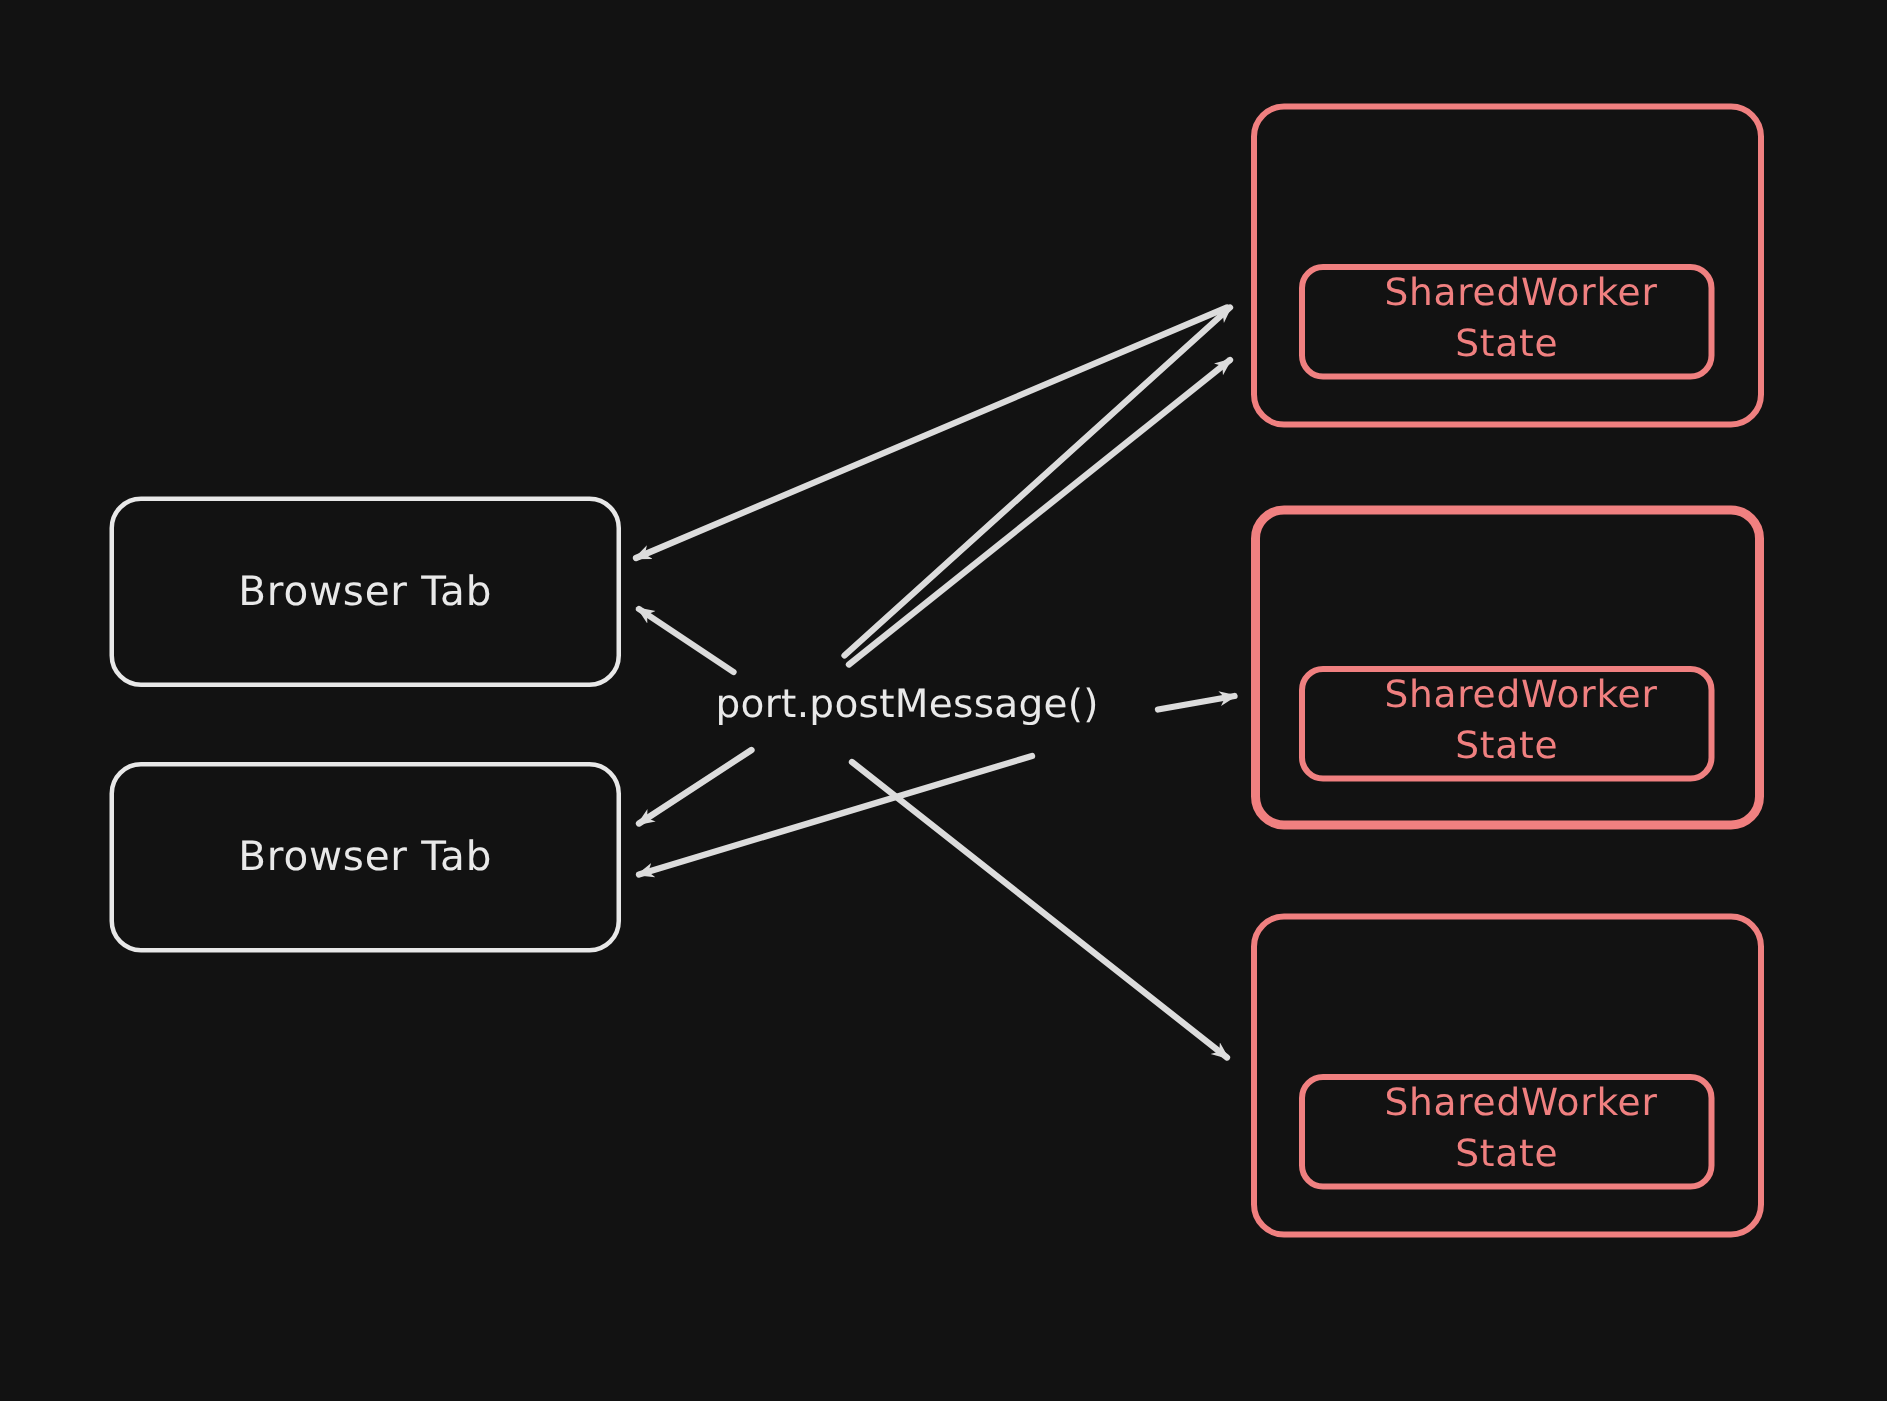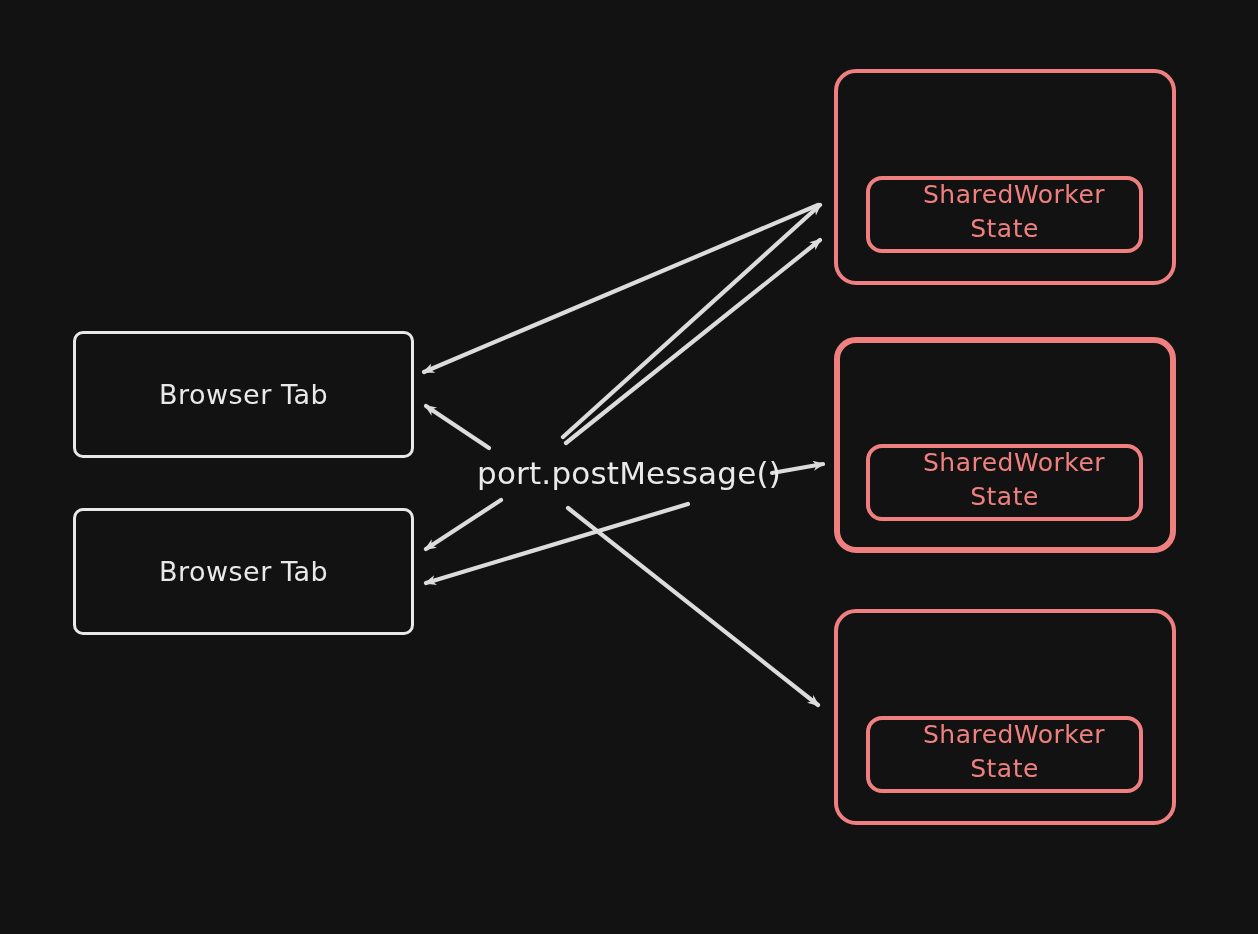--- a/index.html
+++ b/index.html
@@ -33,21 +33,21 @@
     box-sizing: border-box;
     display: flex;
     align-items: flex-start;
     justify-content: center;
     border-style: solid;
     background: transparent;
   }
   .tab-node {
     border-width: 3px;
     border-color: #e8e8e8;
-    border-radius: 10px;
+    border-radius: 21px;
     align-items: center;
   }
   .tab-label {
     font-family: "DejaVu Sans", sans-serif;
     font-size: 27px;
     color: #e9e9e9;
     letter-spacing: 0.5px;
     white-space: nowrap;
   }
   .worker-node {
@@ -84,21 +84,21 @@
     color: #f08080;
     letter-spacing: 0.5px;
     white-space: nowrap;
     margin-top: 28px;
   }
   #edge-label {
     position: absolute;
     left: 477px;
     top: 455px;
     font-family: "DejaVu Sans", sans-serif;
-    font-size: 31px;
+    font-size: 26px;
     color: #e9e9e9;
     white-space: nowrap;
     letter-spacing: 0.2px;
   }
 </style>
 </head>
 <body>
 
 <div id="canvas">
 

